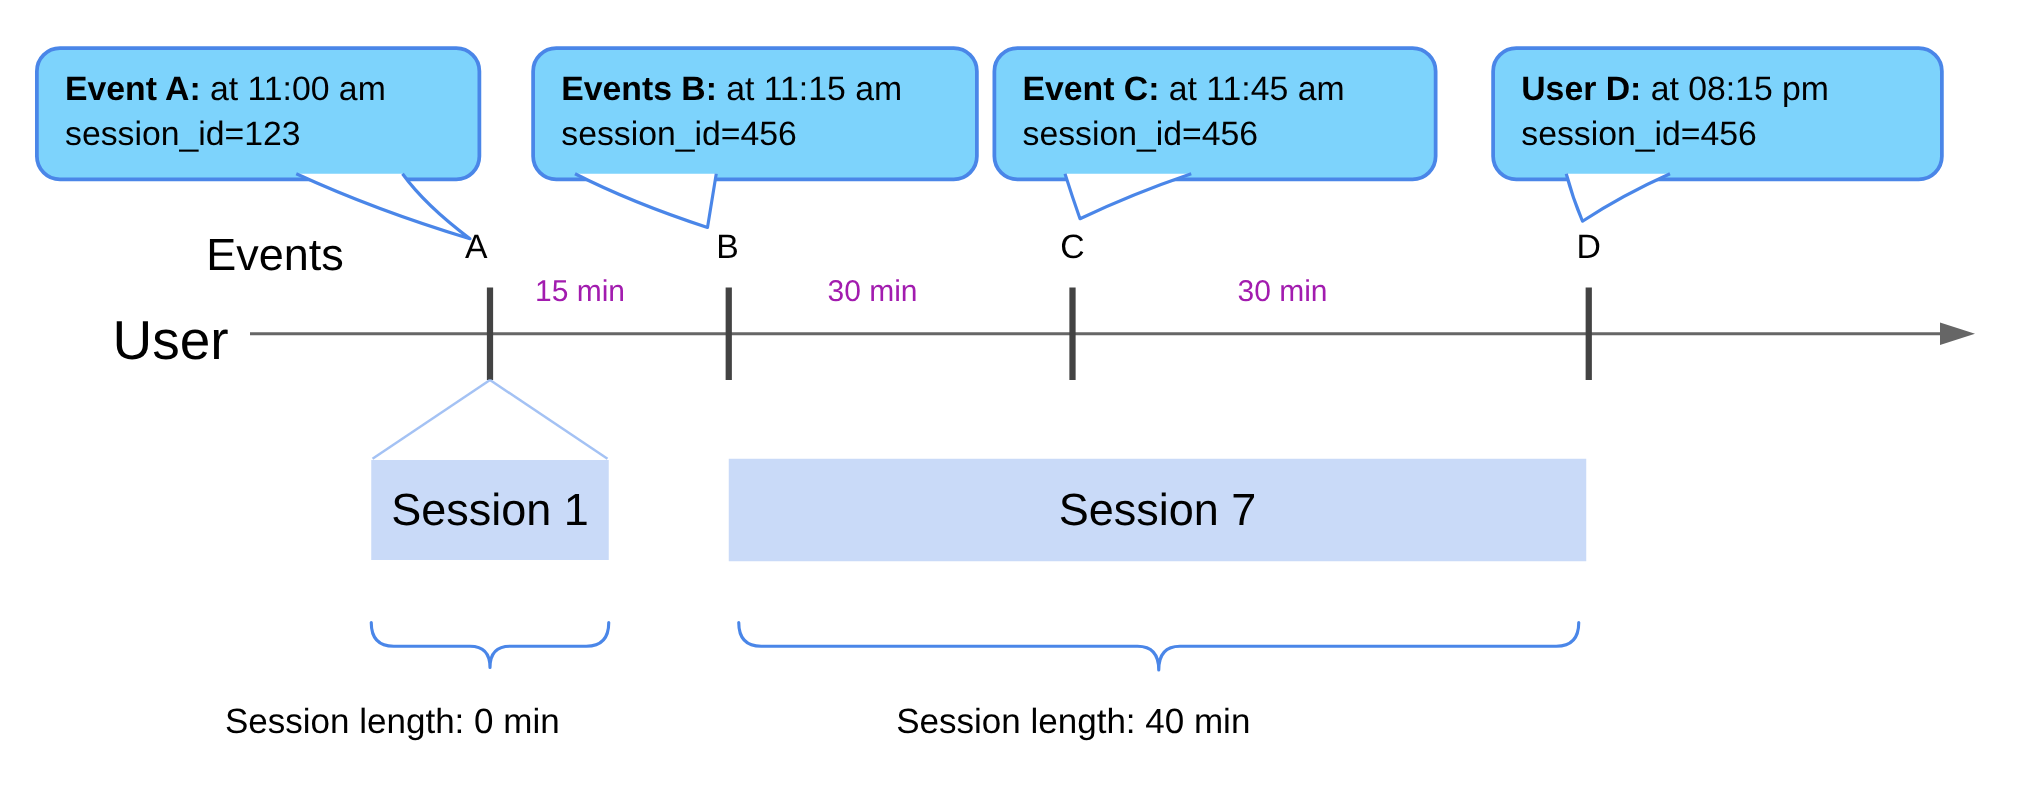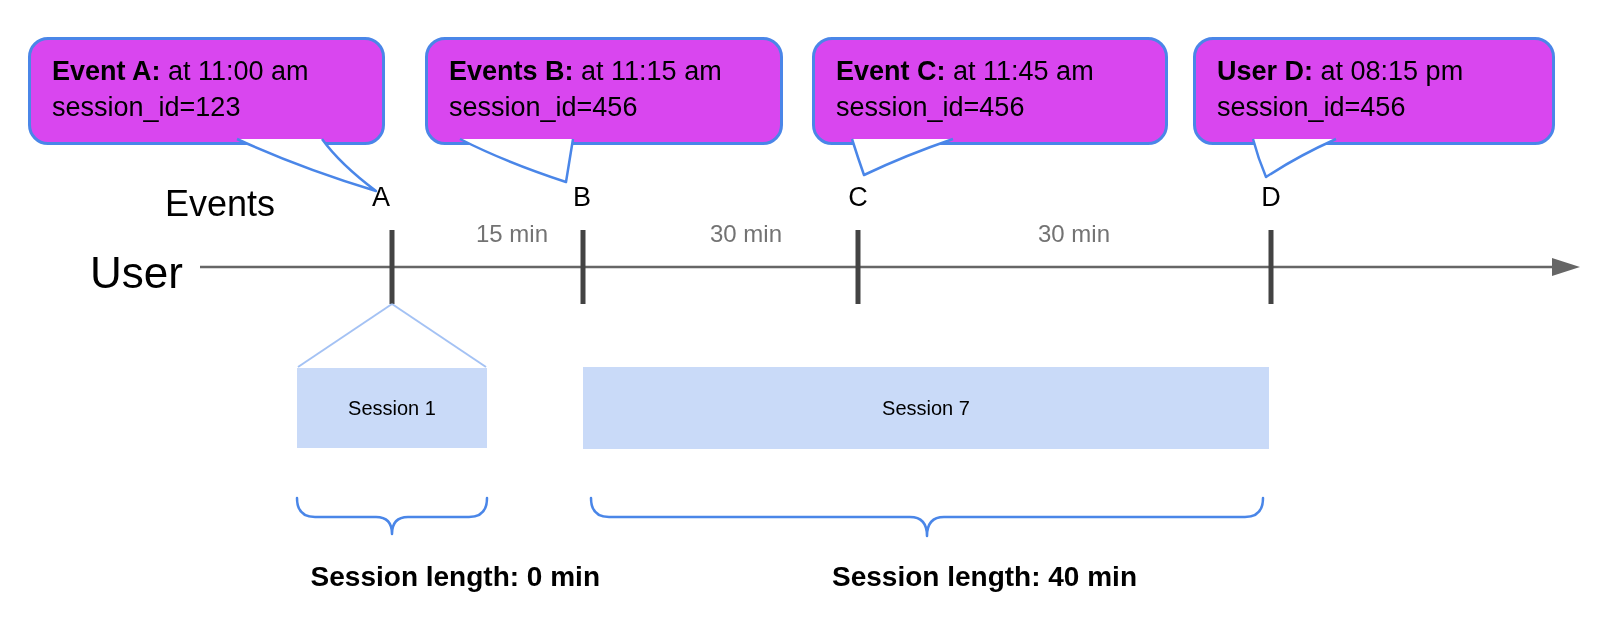--- a/index.html
+++ b/index.html
@@ -2,50 +2,50 @@
 <html><head>
 <meta charset="utf-8">
 <style>
   html,body{margin:0;padding:0;background:#ffffff;}
   .stage{
     position:relative;width:1614px;height:642px;background:#ffffff;
     font-family:"Liberation Sans", sans-serif;color:#000;overflow:hidden;
   }
   .bubble{
     position:absolute;top:37px;height:108px;box-sizing:border-box;
-    background:#d946ef;border:3px solid #4a86e8;border-radius:20px;
+    background:#7dd3fc;border:3px solid #4a86e8;border-radius:20px;
     padding:13px 0 0 21px;font-size:27px;line-height:36px;z-index:1;
   }
   .bubble .b{font-weight:bold;}
   .lbl{position:absolute;white-space:nowrap;}
   .events-lbl{left:160px;top:183px;width:120px;text-align:center;font-size:36px;}
   .user-lbl{left:90px;top:248px;font-size:44px;}
   .mark{position:absolute;top:182px;width:40px;text-align:center;font-size:27px;}
-  .interval{position:absolute;top:220px;width:120px;text-align:right;font-size:24px;color:#737373;}
+  .interval{position:absolute;top:220px;width:120px;text-align:left;font-size:24px;color:#a21caf;}
   .session-box{
     position:absolute;background:#c9daf8;display:flex;align-items:center;justify-content:center;
-    font-size:20px;z-index:1;
+    font-size:36px;z-index:1;
   }
-  .session-len{position:absolute;top:561px;width:420px;text-align:right;font-size:28px;font-weight:bold;}
+  .session-len{position:absolute;top:561px;width:420px;text-align:left;font-size:28px;}
   svg.overlay{position:absolute;left:0;top:0;z-index:5;pointer-events:none;}
 </style>
 </head>
 <body>
 
 <div class="stage">
 
   <div class="bubble" style="left:28px;width:357px;">
     <div><span class="b">Event A:</span><span> at 11:00 am</span></div>
     <div>session_id=123</div>
   </div>
   <div class="bubble" style="left:425px;width:358px;">
     <div><span class="b">Events B:</span><span> at 11:15 am</span></div>
     <div>session_id=456</div>
   </div>
-  <div class="bubble" style="left:812px;width:356px;">
+  <div class="bubble" style="left:794px;width:356px;">
     <div><span class="b">Event C:</span><span> at 11:45 am</span></div>
     <div>session_id=456</div>
   </div>
   <div class="bubble" style="left:1193px;width:362px;">
     <div><span class="b">User D:</span><span> at 08:15 pm</span></div>
     <div>session_id=456</div>
   </div>
 
   <div class="lbl events-lbl">Events</div>
   <div class="lbl user-lbl">User</div>

